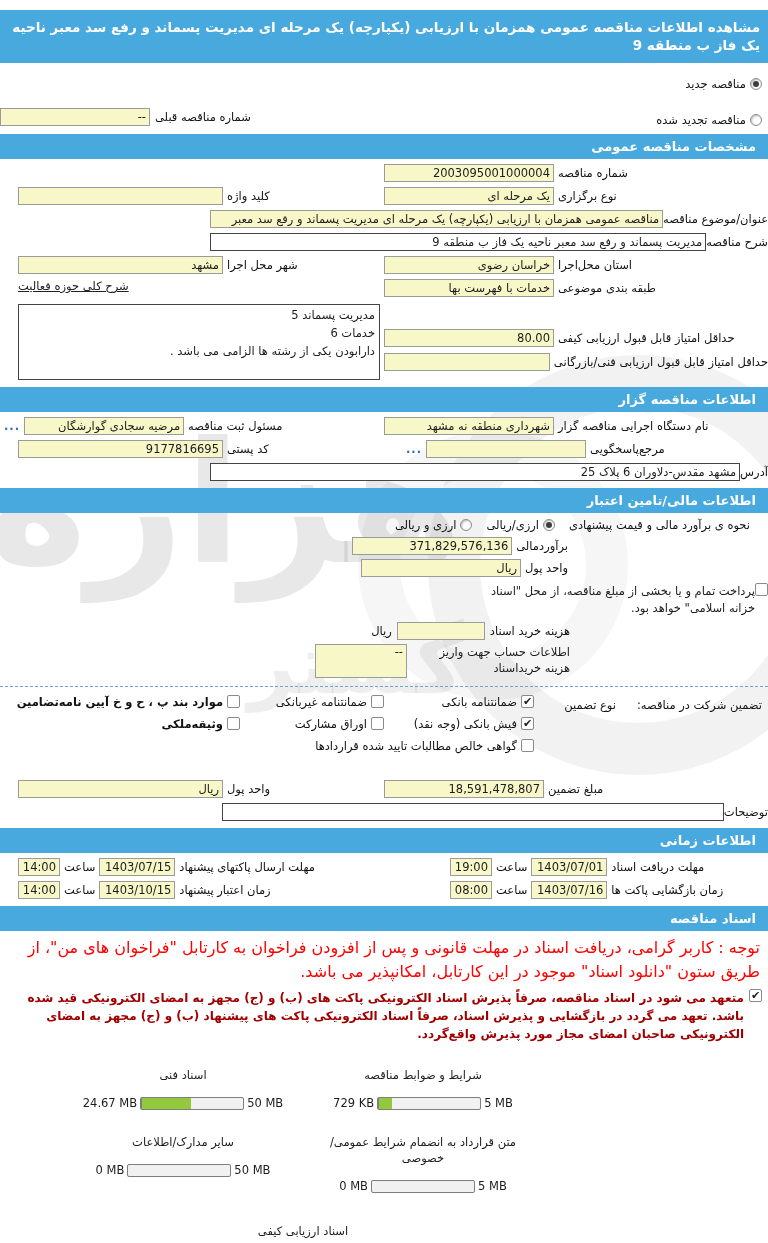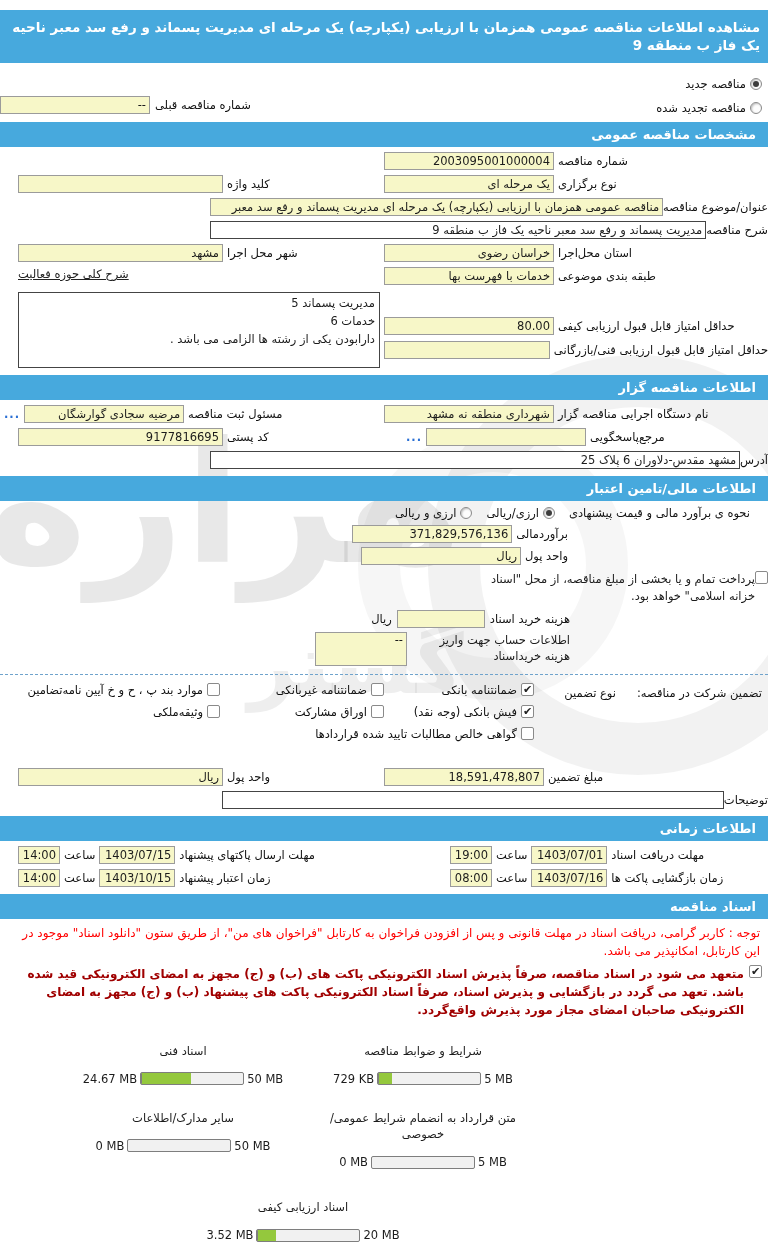--- a/index.html
+++ b/index.html
@@ -47,21 +47,21 @@
            background:#fdfdfd; display:inline-block; flex:0 0 auto; position:relative;
            box-shadow:inset 1px 1px 2px rgba(0,0,0,.25); }
   .radio.sel::after { content:""; position:absolute; inset:2px; border-radius:50%; background:#3d3d3d; }
   .cb { width:13px; height:13px; border:1px solid #8a8a8a; background:#fff; display:inline-block;
         flex:0 0 auto; font-size:11px; line-height:12px; text-align:center; color:#222;
         border-radius:2px; }
   .cb.on::before { content:"\2714"; }
 
   
   .toprow { display:flex; justify-content:space-between; align-items:flex-end; margin:2px 0 4px; }
-  .radios { display:flex; flex-direction:column; gap:10px; padding-right:6px; }
+  .radios { display:flex; flex-direction:column; gap:22px; padding-right:6px; }
   .radios > div { display:flex; align-items:center; gap:4px; }
   .prevnum { display:flex; align-items:center; gap:5px; padding-bottom:1px; }
 
   
   .tallrow { display:flex; align-items:flex-start; margin:4px 0; }
   .tall-r { width:50%; display:flex; flex-direction:column; }
   .tall-r .sub { display:flex; align-items:center; justify-content:flex-end; gap:4px; }
   .gap28 { height:32px; }
   .tall-l { width:50%; padding-left:18px; display:flex; flex-direction:column; align-items:flex-end; }
   .activity-label { text-decoration:underline; margin-bottom:11px; color:#222; }
@@ -81,29 +81,29 @@
   .acc-input { width:92px; height:34px; line-height:14px; }
 
   .dashed { border-top:1px dashed #6fa3cc; margin:8px 0; }
 
   
   .gblock { position:relative; height:80px; margin:6px 0 2px; }
   .g-abs { position:absolute; top:3px; white-space:nowrap; }
   .g-l1 { right:6px; }
   .g-l2 { right:152px; }
   .gcol { position:absolute; top:0; display:flex; flex-direction:column; gap:8px; }
-  .gcol1 { right:234px; } .gcol2 { right:384px; } .gcol3 { right:548px; }
+  .gcol1 { right:234px; } .gcol2 { right:384px; } .gcol3 { right:528px;font-weight:bold; }
   .gitem { display:flex; align-items:center; gap:4px; white-space:nowrap; }
 
   
   .timerow .half { gap:4px; }
   .timerow .rpad { padding-left:66px; }
 
   
-  .note1 { color:#ff0000; font-size:12px; line-height:1.55; margin:4px 8px 2px; text-align:right; }
+  .note1 { color:#ff0000; font-size:16px; line-height:1.55; margin:4px 8px 2px; text-align:right; }
   .commit { display:flex; align-items:flex-start; gap:5px; padding:2px 6px 0 4px; }
   .commit .txt { color:#a00000; font-weight:bold; font-size:12px; line-height:1.5; text-align:right; }
 
   .updocs { width:470px; margin:14px 230px 0 68px; display:grid;
             grid-template-columns:1fr 1fr; column-gap:10px; }
   .upload { display:flex; flex-direction:column; align-items:center; margin:10px 0 14px; }
   .upload .uplabel { text-align:center; line-height:1.4; max-width:200px; }
   .upbar { direction:ltr; display:flex; align-items:center; gap:3px; margin-top:13px; }
   .track { width:104px; height:13px; border:1px solid #7e7e7e; background:#f1f1f1;
            border-radius:2px; overflow:hidden; }

